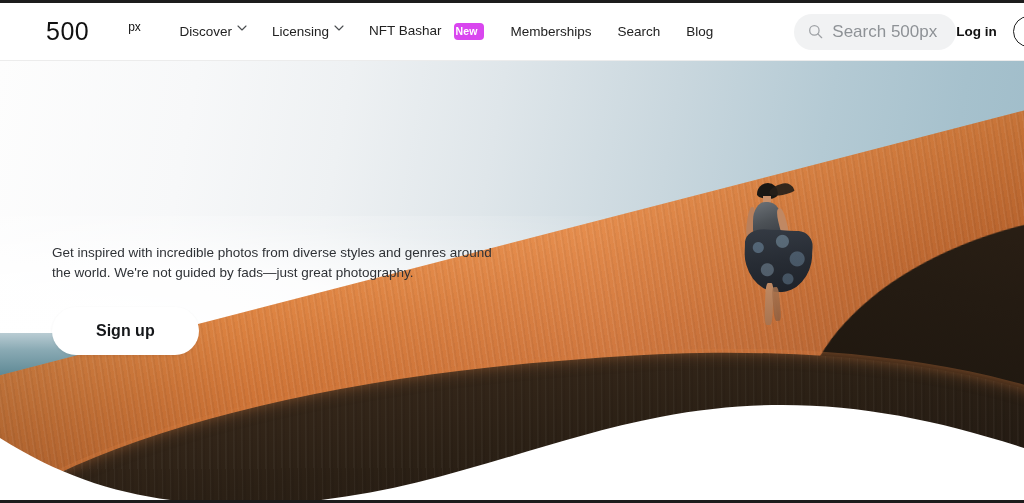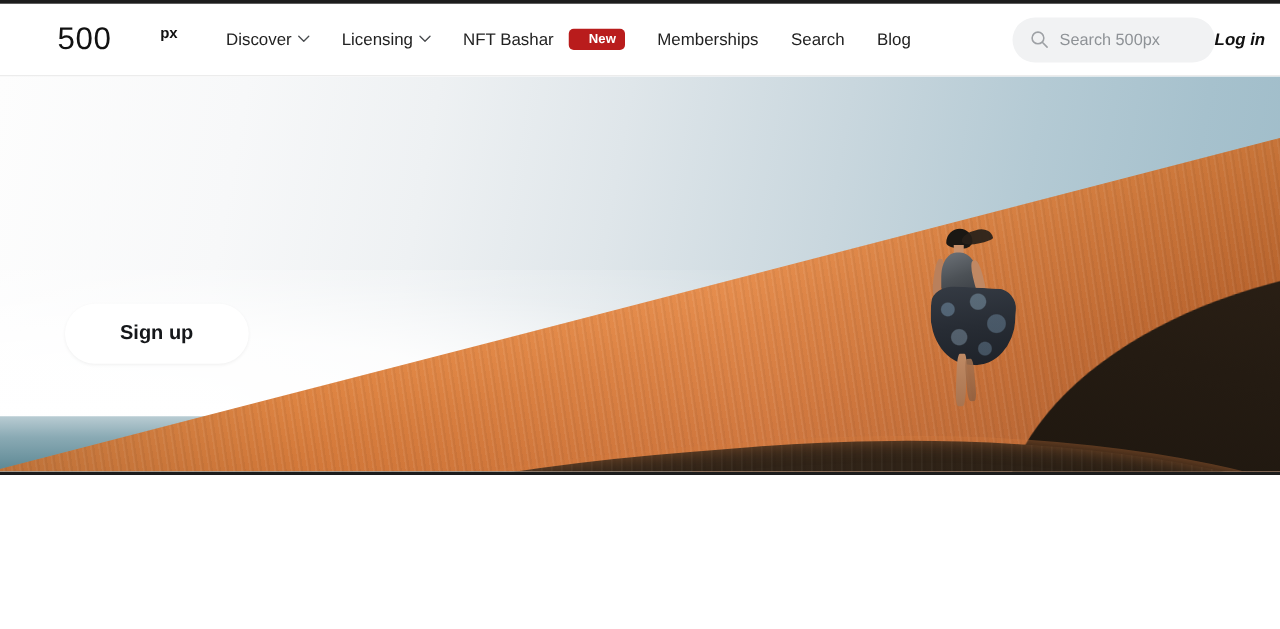--- a/index.html
+++ b/index.html
@@ -8,21 +8,21 @@
     width: 1024px;
     height: 503px;
     overflow: hidden;
     background: #ffffff;
     font-family: "Liberation Sans", sans-serif;
   }
 
   #screen {
     position: relative;
     width: 1024px;
-    height: 380px;
+    height: 503px;
     overflow: hidden;
     background: #ffffff;
     border-top: 3px solid #1c1c1c;
     border-bottom: 3px solid #1c1c1c;
   }
 
   
   .navbar {
     position: absolute;
     top: 0; left: 0;
@@ -44,63 +44,63 @@
   }
   .logo-main {
     font-size: 25px;
     font-weight: 300;
     letter-spacing: 0.5px;
     line-height: 1;
     font-family: "Liberation Sans", sans-serif;
   }
   .logo-sup {
     font-size: 12px;
-    font-weight: 700;
+    font-weight: 400;
     line-height: 1;
     position: relative;
     top: -9px;
     left: -1px;
     letter-spacing: -0.2px;
     padding-left: 40px;
   }
 
   .nav-links {
     display: flex;
     align-items: center;
     margin-left: 25px;
     gap: 0px;
   }
   .nav-item {
     display: flex;
-    align-items: center;
+    align-items: flex-start;
     gap: 5px;
     font-size: 13.5px;
     color: #222222;
     padding: 6px 13px;
     cursor: pointer;
     white-space: nowrap;
   }
   .chev {
     width: 9px; height: 9px;
     display: inline-block;
     position: relative;
     top: -1px;
   }
   .chev svg { display: block; }
 
   .badge-new {
     display: inline-flex;
     align-items: center;
     justify-content: center;
-    background: #b91c1c;
+    background: #d946ef;
     color: #ffffff;
     font-size: 10.5px;
     font-weight: bold;
     border-radius: 4px;
-    padding: 3px 7px 3px 16px;
+    padding: 3px 7px 3px 2px;
     line-height: 1;
     margin-left: 7px;
     letter-spacing: 0.1px;
   }
 
   
   .search-wrap {
     margin-left: 68px;
     width: 164px;
     height: 36px;
@@ -111,41 +111,40 @@
     padding: 0 14px;
     cursor: text;
   }
   .search-icon { width: 15px; height: 15px; flex: 0 0 auto; opacity: .55; }
   .search-icon svg { display: block; }
   .search-input {
     border: none;
     outline: none;
     background: transparent;
     font-family: "Liberation Sans", sans-serif;
-    font-size: 13px;
+    font-size: 17px;
     color: #737373;
     margin-left: 9px;
     width: 110px;
   }
   .search-input::placeholder { color: #8e9296; }
 
   .nav-right {
     margin-left: auto;
     display: flex;
     align-items: center;
     margin-right: 32px;
     gap: 16px;
   }
   .login-link {
     font-size: 13.5px;
     font-weight: bold;
     color: #111111;
     cursor: pointer;
     white-space: nowrap;
-    font-style: italic;
   }
   .signup-pill {
     font-size: 13.5px;
     font-weight: bold;
     color: #111111;
     border: 1.6px solid #1d1d1d;
     border-radius: 20px;
     padding: 8px 19px;
     background: transparent;
     cursor: pointer;
@@ -591,19 +590,20 @@
         <svg viewBox="0 0 1024 185" preserveAspectRatio="none">
           <path d="M0,118 C95,178 185,190 300,182 C430,172 540,120 660,97 C790,72 900,88 1024,128 L1024,185 L0,185 Z" fill="#ffffff"></path>
         </svg>
       </div>
     </div>
 
     <div class="hero-copy">
       <h1 class="hero-title">
         <br>
       </h1>
+      <p class="hero-sub">Get inspired with incredible photos from diverse styles and genres around the world. We're not guided by fads—just great photography.</p>
       <button class="hero-cta">Sign up</button>
     </div>
 
     <div class="photo-credit">Photo by Bashar Alaeddin</div>
 
   </section>
 </div>
 
 </body></html>

